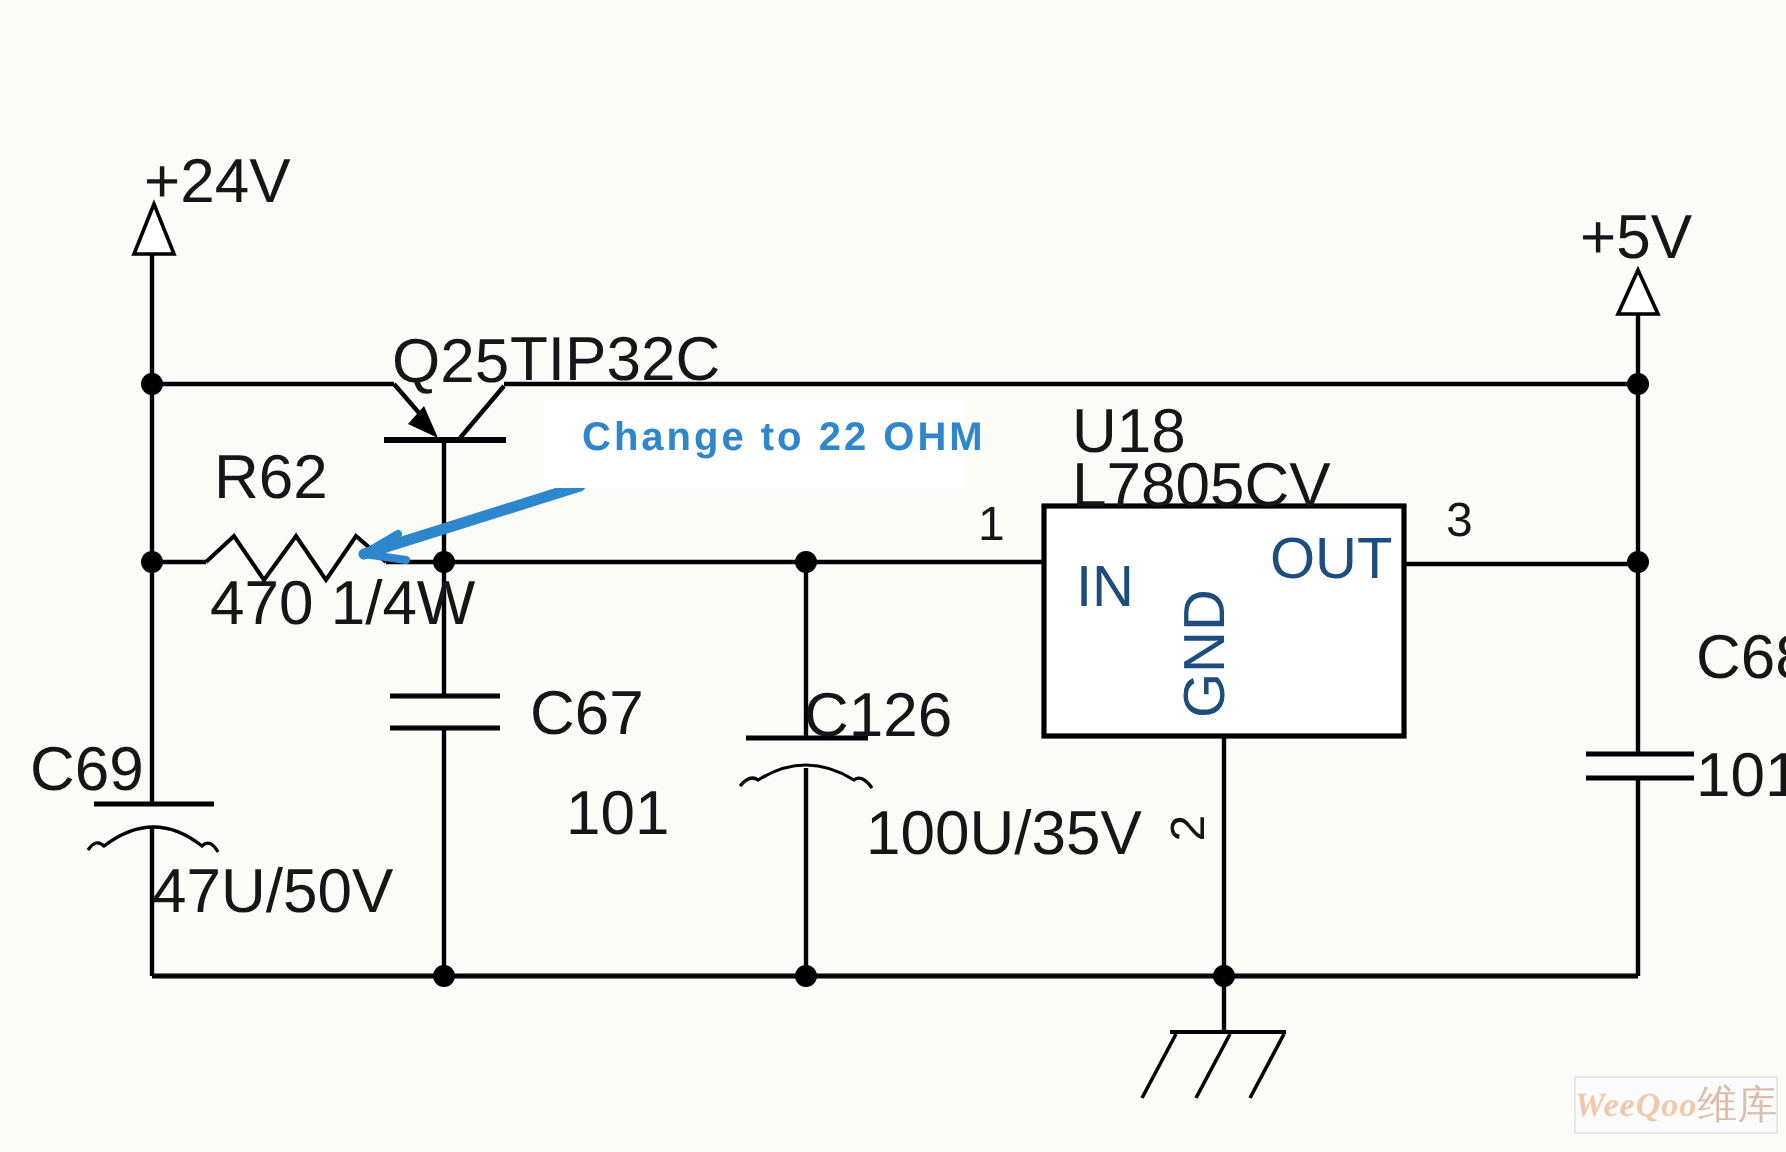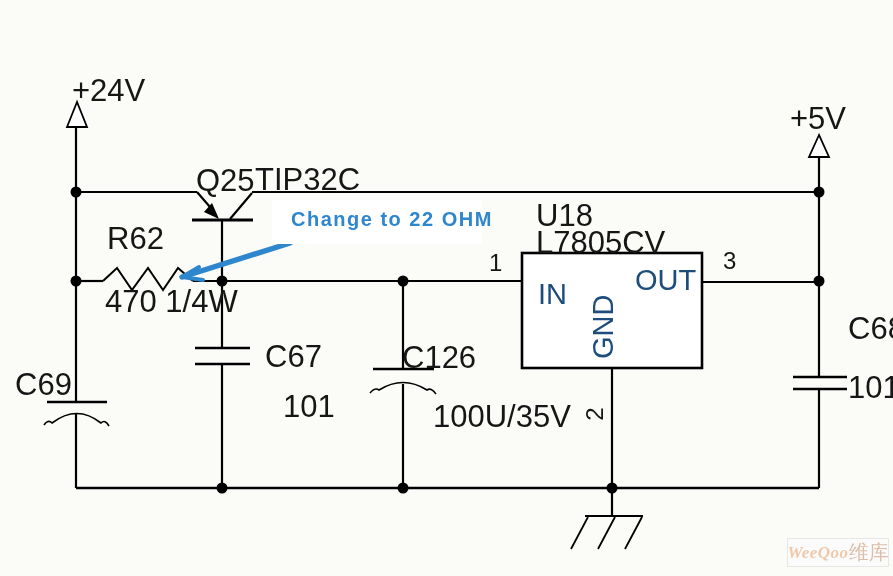--- a/index.html
+++ b/index.html
@@ -132,20 +132,21 @@
   <div class="lbl" style="left:72px;top:75px;">+24V</div>
   <div class="lbl" style="left:790px;top:103px;">+5V</div>
 
   <div class="lbl" style="left:160px;top:165px;margin-left:36px;">Q25</div>
   <div class="lbl" style="left:255px;top:164px;">TIP32C</div>
 
   <div class="lbl" style="left:107px;top:223px;">R62</div>
   <div class="lbl" style="left:105px;top:286px;">470 1/4W</div>
 
   <div class="lbl" style="left:15px;top:369px;">C69</div>
+  <div class="lbl" style="left:76px;top:430px;">47U/50V</div>
 
   <div class="lbl" style="left:265px;top:341px;">C67</div>
   <div class="lbl" style="left:283px;top:391px;">101</div>
 
   <div class="lbl" style="left:402px;top:342px;">C126</div>
   <div class="lbl" style="left:433px;top:401px;">100U/35V</div>
 
   <div class="lbl" style="left:848px;top:313px;">C68</div>
   <div class="lbl" style="left:848px;top:372px;">101</div>
 

